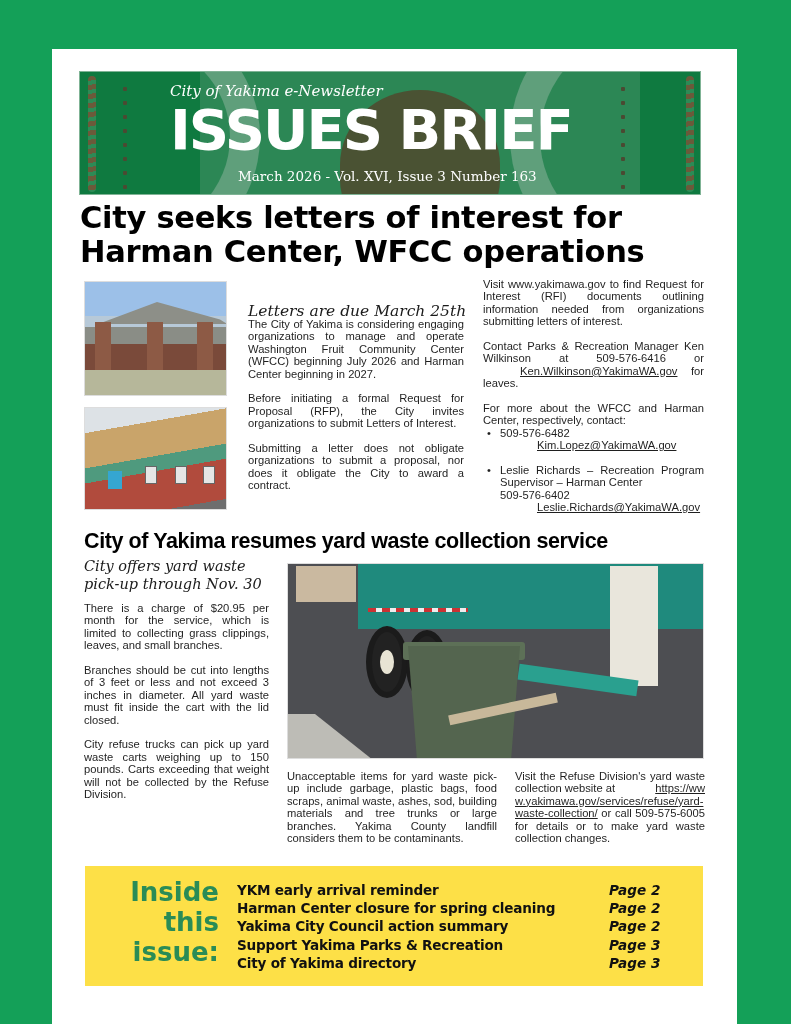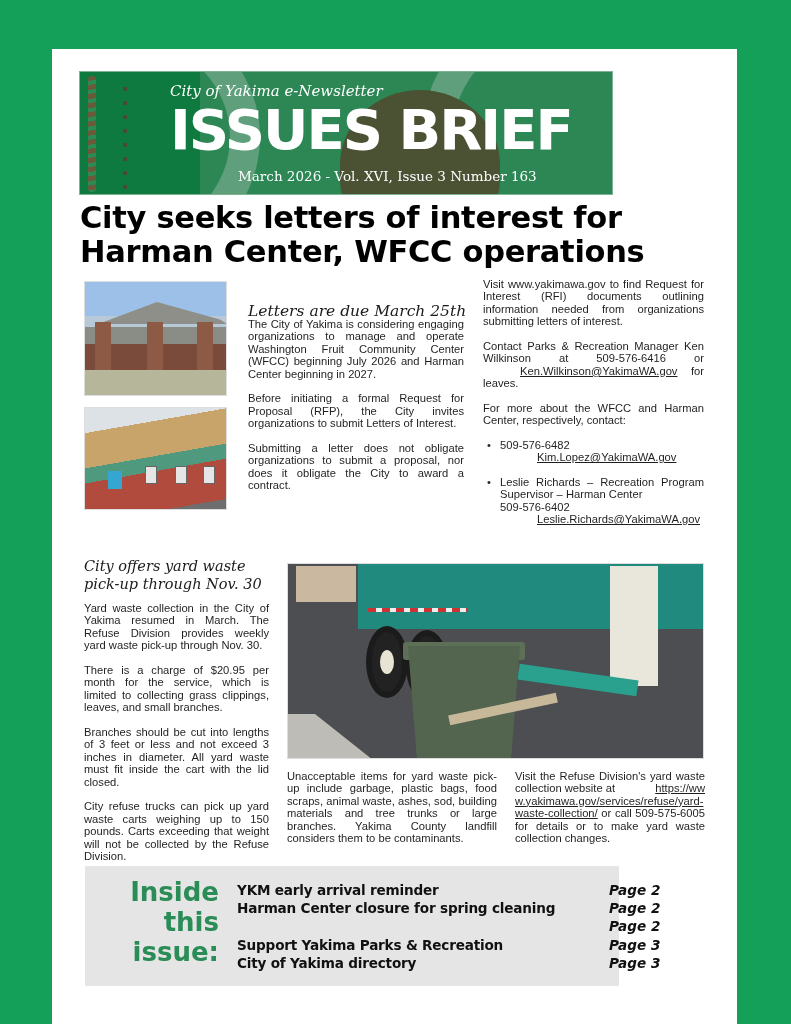--- a/index.html
+++ b/index.html
@@ -1,21 +1,21 @@
 <!DOCTYPE html>
 <html><head>
 <meta charset="utf-8">
 <style>
   * { box-sizing: border-box; margin: 0; padding: 0; }
   html, body { width: 791px; height: 1024px; overflow: hidden; }
   body { background: #14a058; position: relative; font-family: "Liberation Sans", sans-serif; color: #1c1c1c; }
   .page { position: absolute; left: 52px; top: 49px; width: 685px; height: 975px; background: #ffffff; }
 
   
-  .banner { position: absolute; left: 27px; top: 22px; width: 534px; height: 124px; background: #0f7a40; overflow: hidden; border: 1px solid #7fb395; }
+  .banner { position: absolute; left: 27px; top: 22px; width: 622px; height: 124px; background: #0f7a40; overflow: hidden; border: 1px solid #7fb395; }
   .banner .seal-l { position: absolute; left: -70px; top: -60px; width: 250px; height: 250px; border-radius: 50%; background: #5c9e7a; }
   .banner .seal-l-in { position: absolute; left: -40px; top: -30px; width: 190px; height: 190px; border-radius: 50%; background: #0f7a40; }
   .banner .seal-r { position: absolute; right: -80px; top: -70px; width: 270px; height: 270px; border-radius: 50%; background: #5c9e7a; }
   .banner .seal-r-in { position: absolute; right: -50px; top: -40px; width: 210px; height: 210px; border-radius: 50%; background: #0f7a40; }
   .banner .apple { position: absolute; left: 260px; top: 18px; width: 160px; height: 150px; border-radius: 50% 50% 40% 40%; background: #4a5233; }
   .banner .band { position: absolute; left: 120px; top: 0; width: 440px; height: 124px; background: rgba(100,160,125,0.35); }
   .banner .rope { position: absolute; top: 4px; width: 8px; height: 116px; background: repeating-linear-gradient(170deg, #6b5a3a 0 5px, #2e8a55 5px 9px); border-radius: 4px; }
   .banner .dots { position: absolute; top: 10px; width: 6px; height: 110px; background: radial-gradient(circle, #4a4a32 2px, transparent 2.5px) 0 0 / 6px 14px repeat-y; }
   .banner .kicker { position: absolute; left: 90px; top: 10px; font-family: "DejaVu Serif", serif; font-style: italic; font-size: 15px; color: #ffffff; }
   .banner .title { position: absolute; left: 90px; top: 26px; font-family: "DejaVu Sans", sans-serif; font-weight: bold; font-size: 56px; letter-spacing: -2px; color: #ffffff; line-height: 64px; }
@@ -54,21 +54,21 @@
   .truck .hub { position: absolute; left: 8px; top: 18px; width: 14px; height: 24px; border-radius: 50%; background: #e8e4d4; }
   .truck .cart { position: absolute; left: 120px; top: 82px; width: 112px; height: 114px; background: #54654f; clip-path: polygon(0 0, 100% 0, 92% 100%, 8% 100%); }
   .truck .lid { position: absolute; left: 115px; top: 78px; width: 122px; height: 18px; background: #5d7057; border-radius: 3px; }
   .truck .arm { position: absolute; left: 230px; top: 108px; width: 120px; height: 16px; background: #2aa08f; transform: rotate(8deg); }
   .truck .claw { position: absolute; left: 160px; top: 140px; width: 110px; height: 10px; background: #c8b89a; transform: rotate(-12deg); }
   .truck .plate { position: absolute; left: 322px; top: 2px; width: 48px; height: 120px; background: #e9e6dc; }
 
   .col4 { left: 235px; top: 721px; width: 210px; }
   .col5 { left: 463px; top: 721px; width: 190px; }
 
-  .inside { position: absolute; left: 33px; top: 817px; width: 534px; height: 120px; background: #e5e5e5; }
+  .inside { position: absolute; left: 33px; top: 817px; width: 618px; height: 120px; background: #fde047; }
   .inside .label { position: absolute; left: 14px; top: 11px; width: 120px; font-family: "DejaVu Sans", sans-serif; font-weight: bold; font-size: 26px; line-height: 30px; color: #2a8c56; text-align: right; }
   .inside .items { position: absolute; left: 152px; top: 16px; width: 430px; }
   .inside .row { position: relative; height: 18.2px; }
   .inside .topic { position: absolute; left: 0; font-family: "DejaVu Sans", sans-serif; font-weight: bold; font-size: 13.6px; color: #111; letter-spacing: -0.2px; }
   .inside .pg { position: absolute; left: 372px; font-family: "DejaVu Sans", sans-serif; font-weight: bold; font-style: italic; font-size: 13.6px; color: #111; }
 </style>
 </head>
 <body>
 
 <div class="page">
@@ -110,38 +110,38 @@
     <p>The City of Yakima is considering engaging organizations to manage and operate Washington Fruit Community Center (WFCC) beginning July 2026 and Harman Center beginning in 2027.</p>
     <p>Before initiating a formal Request for Proposal (RFP), the City invites organizations to submit Letters of Interest.</p>
     <p>Submitting a letter does not obligate organizations to submit a proposal, nor does it obligate the City to award a contract.</p>
   </div>
 
   <div class="col col2">
     <p>Visit www.yakimawa.gov to find Request for Interest (RFI) documents outlining information needed from organizations submitting letters of interest.</p>
     <p>
       <span>Contact Parks &amp; Recreation Manager Ken Wilkinson at 509-576-6416 or </span><a class="link">Ken.Wilkinson@YakimaWA.gov</a><span> for leaves.</span>
     </p>
-    <p style="margin-bottom:12px">For more about the WFCC and Harman Center, respectively, contact:</p>
+    <p style="margin-bottom:0">For more about the WFCC and Harman Center, respectively, contact:</p>
     <ul>
       <li>
         <div>509-576-6482</div>
         <a class="link">Kim.Lopez@YakimaWA.gov</a>
       </li>
       <li>
         <div>Leslie Richards – Recreation Program Supervisor – Harman Center</div>
         <div>509-576-6402</div>
         <a class="link">Leslie.Richards@YakimaWA.gov</a>
       </li>
     </ul>
   </div>
 
+  <h2 class="headline2">City of Yakima resumes yard waste collection service</h2>
   <div class="subhead2">City offers yard waste pick-up through Nov. 30</div>
 
   <div class="col col3">
-    <p>Yard waste collection in the City of Yakima resumed in March. The Refuse Division provides weekly yard waste pick-up through Nov. 30.</p>
     <p>There is a charge of $20.95 per month for the service, which is limited to collecting grass clippings, leaves, and small branches.</p>
     <p>Branches should be cut into lengths of 3 feet or less and not exceed 3 inches in diameter. All yard waste must fit inside the cart with the lid closed.</p>
     <p>City refuse trucks can pick up yard waste carts weighing up to 150 pounds. Carts exceeding that weight will not be collected by the Refuse Division.</p>
   </div>
 
   <div class="truck">
     <div class="house"></div>
     <div class="body"></div>
     <div class="stripe"></div>
     <div class="plate"></div>
@@ -177,20 +177,21 @@
     <div class="items">
       <div class="row">
           <span class="topic">YKM early arrival reminder</span>
           <span class="pg">Page 2</span>
         </div>
       <div class="row">
           <span class="topic">Harman Center closure for spring cleaning</span>
           <span class="pg">Page 2</span>
         </div>
       <div class="row">
+          <span class="topic">Yakima City Council action summary</span>
           <span class="pg">Page 2</span>
         </div>
       <div class="row">
           <span class="topic">Support Yakima Parks &amp; Recreation</span>
           <span class="pg">Page 3</span>
         </div>
       <div class="row">
           <span class="topic">City of Yakima directory</span>
           <span class="pg">Page 3</span>
         </div>

